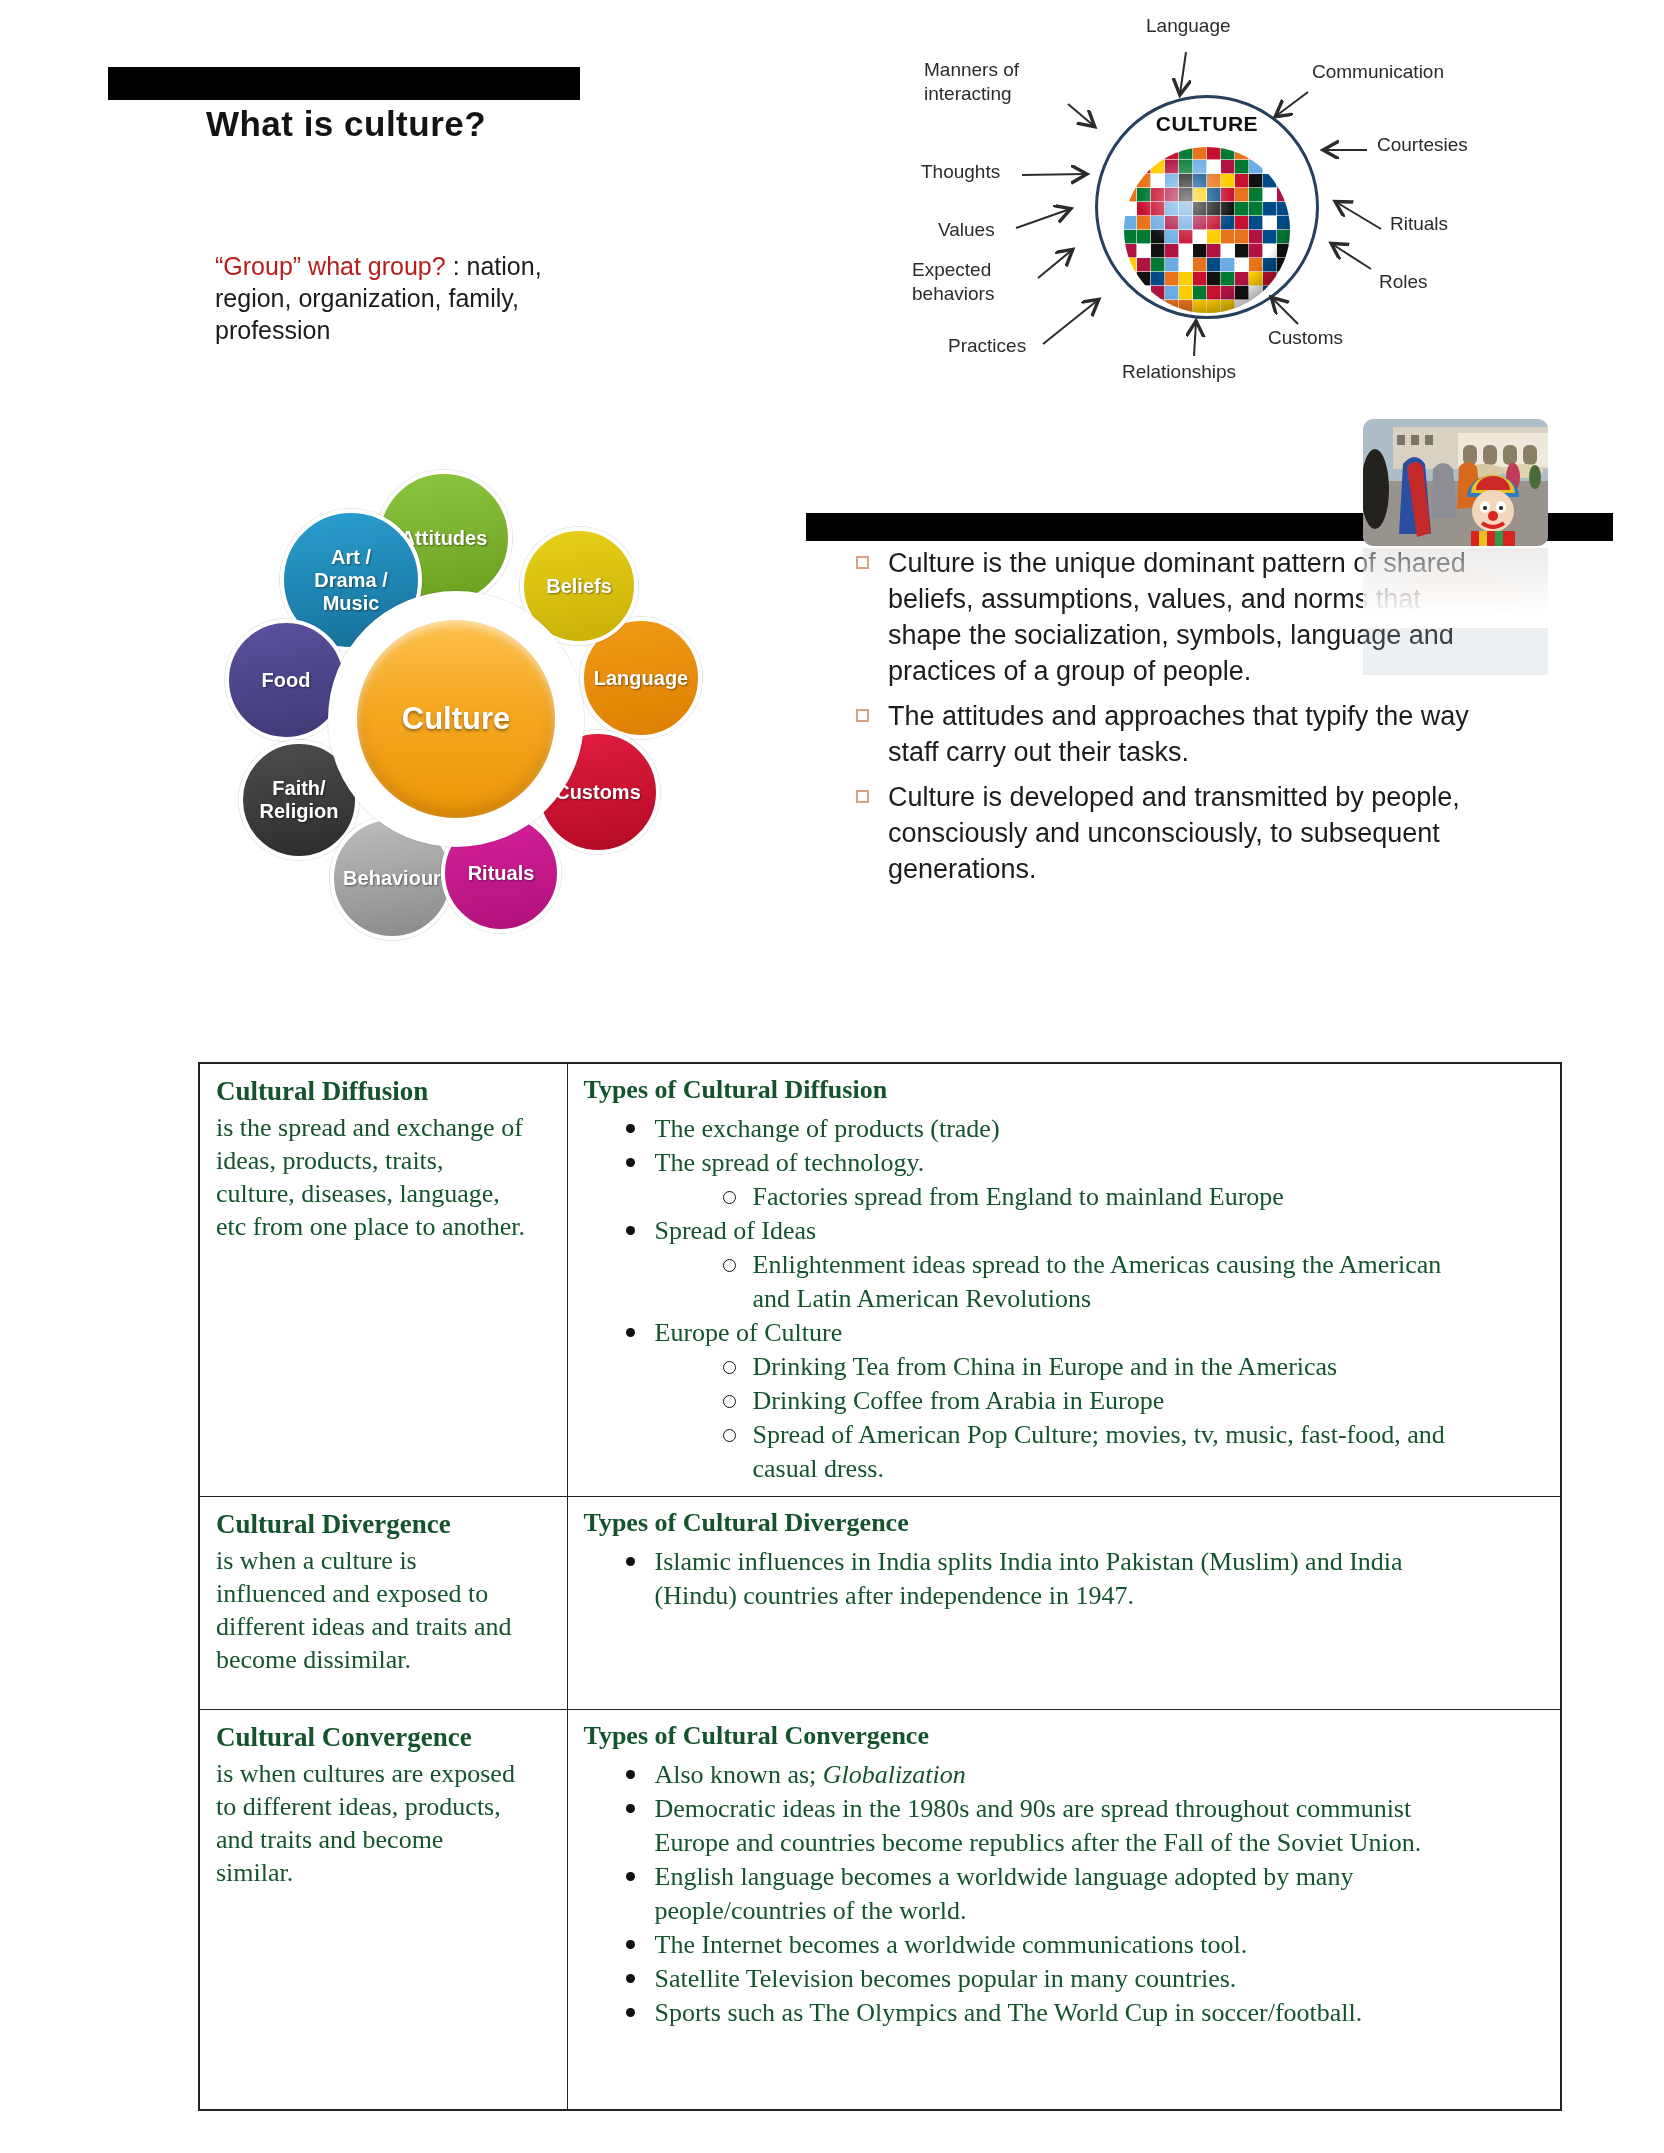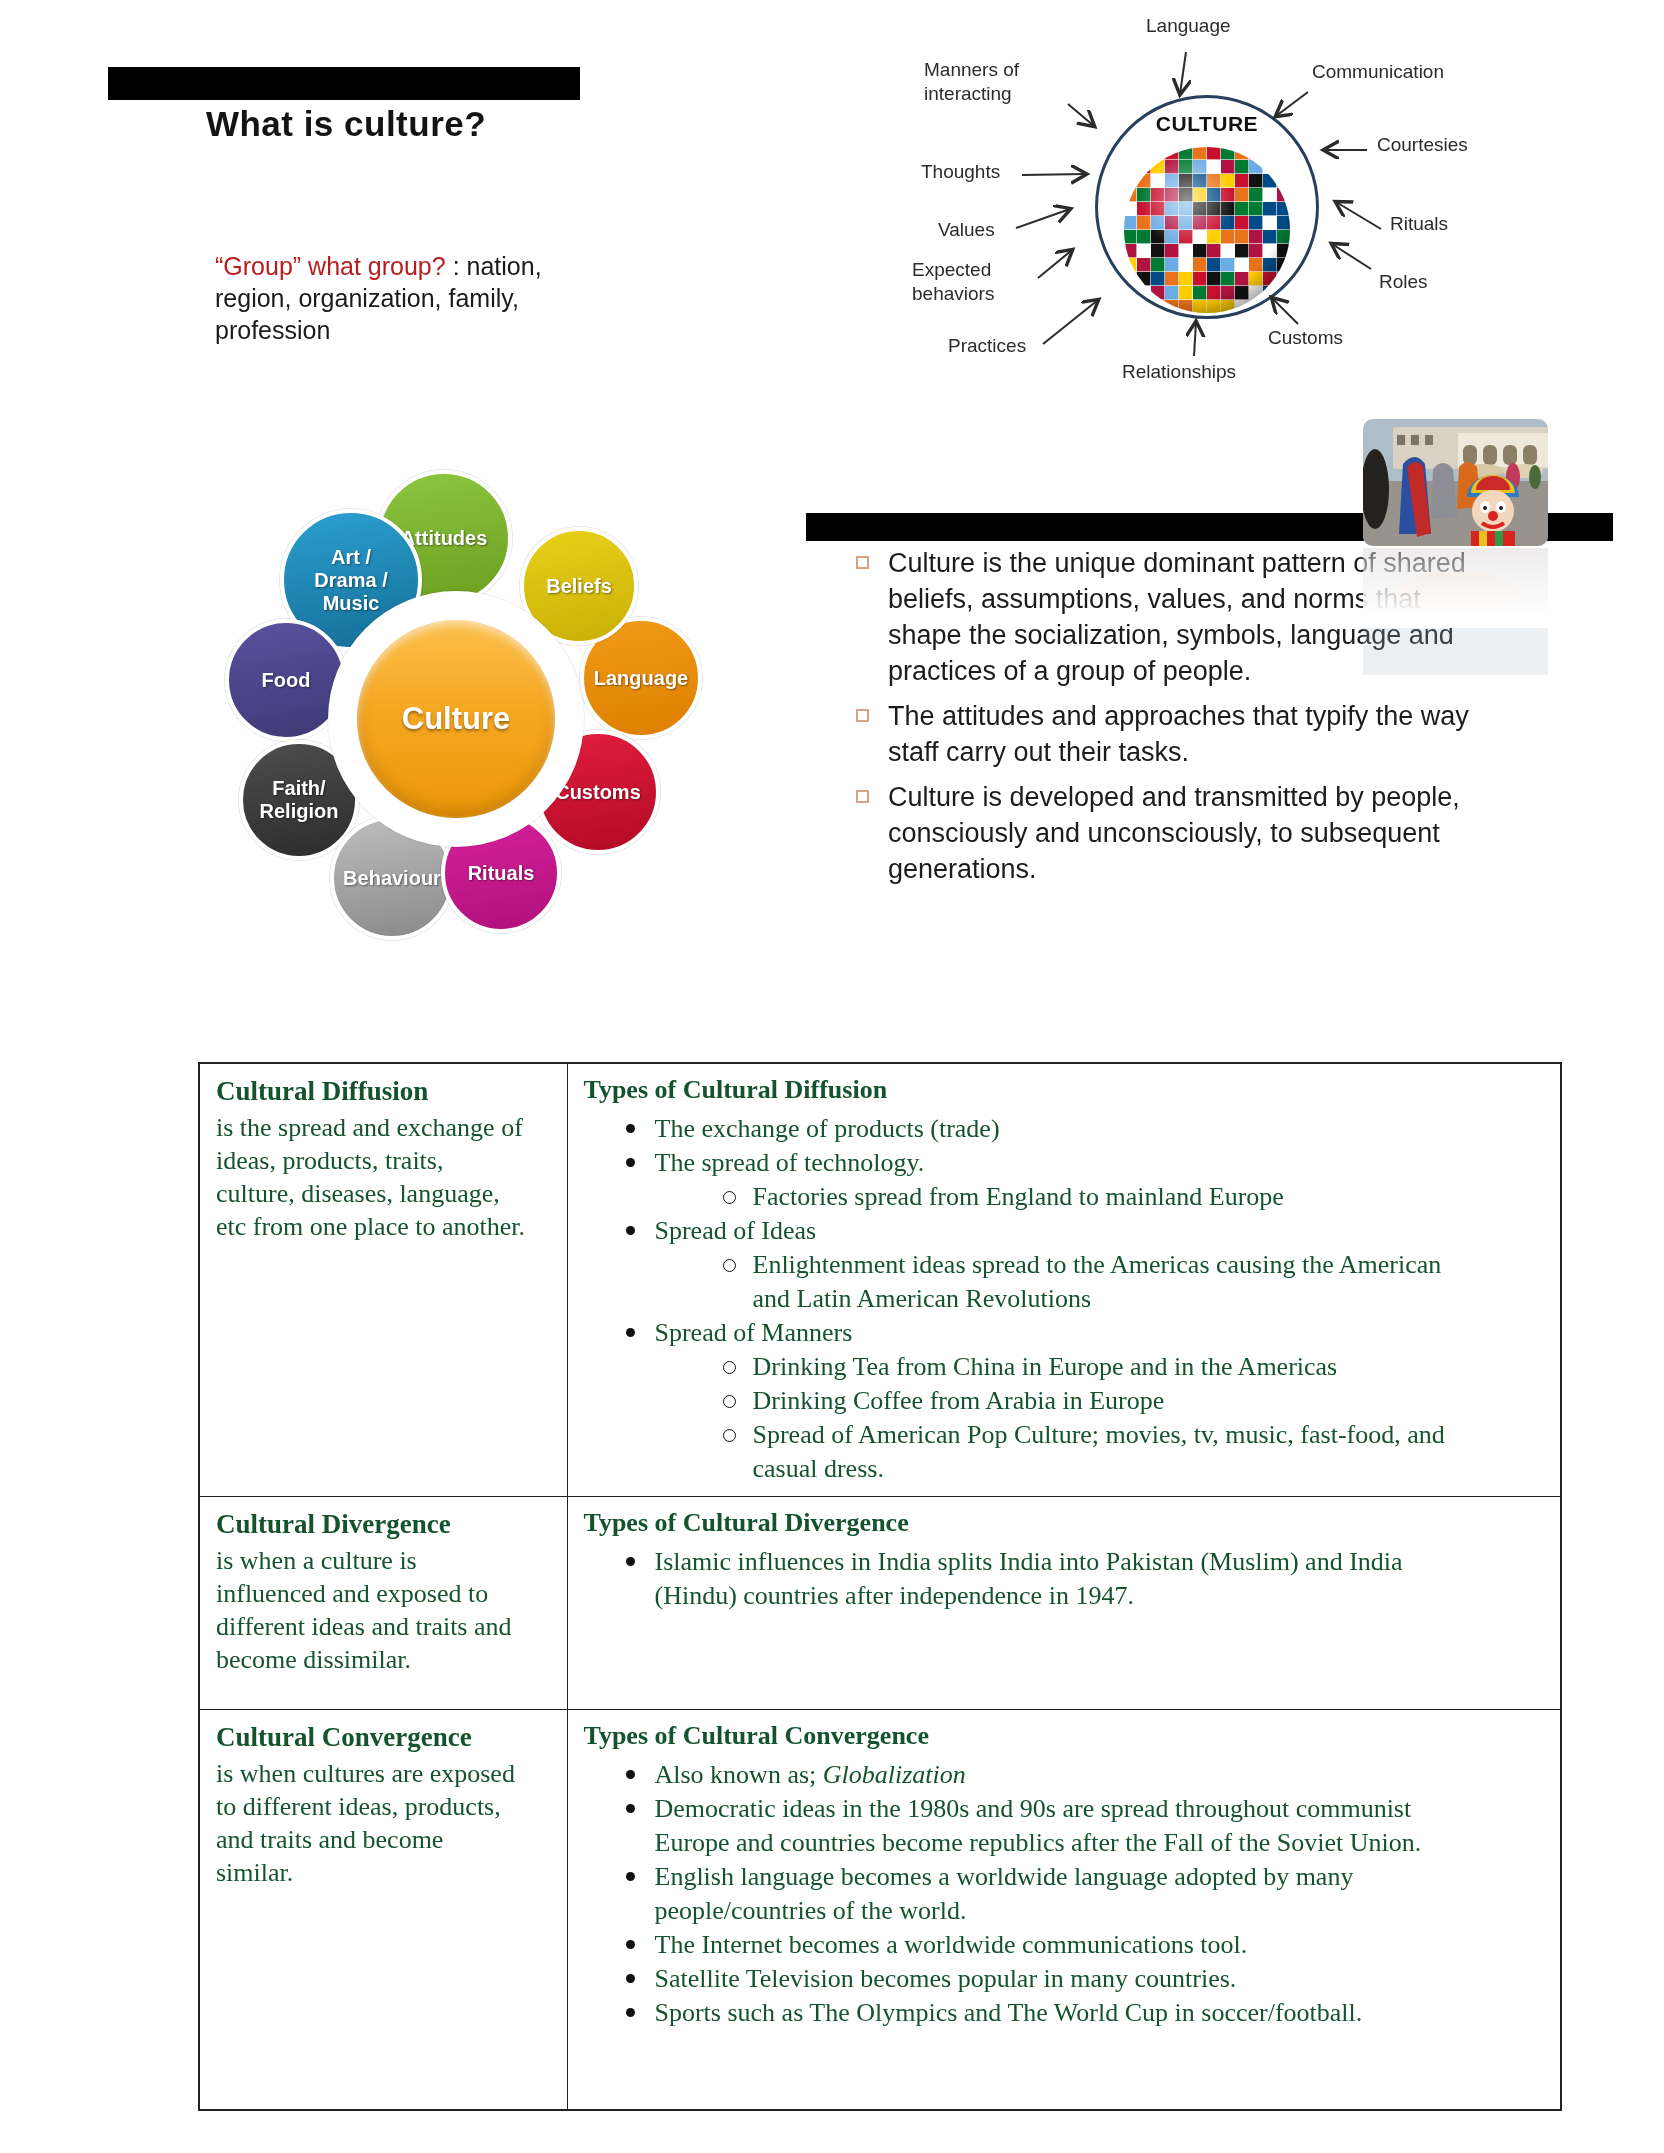--- a/index.html
+++ b/index.html
@@ -425,21 +425,21 @@
                 <span class="mk1"></span>
                 <div class="li1b"><span class="li1t">Spread of Ideas</span><ul class="lv2">
                     <li class="li2">
                       <span class="mk2"></span>
                       <span class="li2t">Enlightenment ideas spread to the Americas causing the American and Latin American Revolutions</span>
                     </li>
                   </ul></div>
               </li>
               <li class="li1">
                 <span class="mk1"></span>
-                <div class="li1b"><span class="li1t">Spread of Manners</span><ul class="lv2">
+                <div class="li1b"><span class="li1t">Europe of Culture</span><ul class="lv2">
                     <li class="li2">
                       <span class="mk2"></span>
                       <span class="li2t">Drinking Tea from China in Europe and in the Americas</span>
                     </li>
                     <li class="li2">
                       <span class="mk2"></span>
                       <span class="li2t">Drinking Coffee from Arabia in Europe</span>
                     </li>
                     <li class="li2">
                       <span class="mk2"></span>

